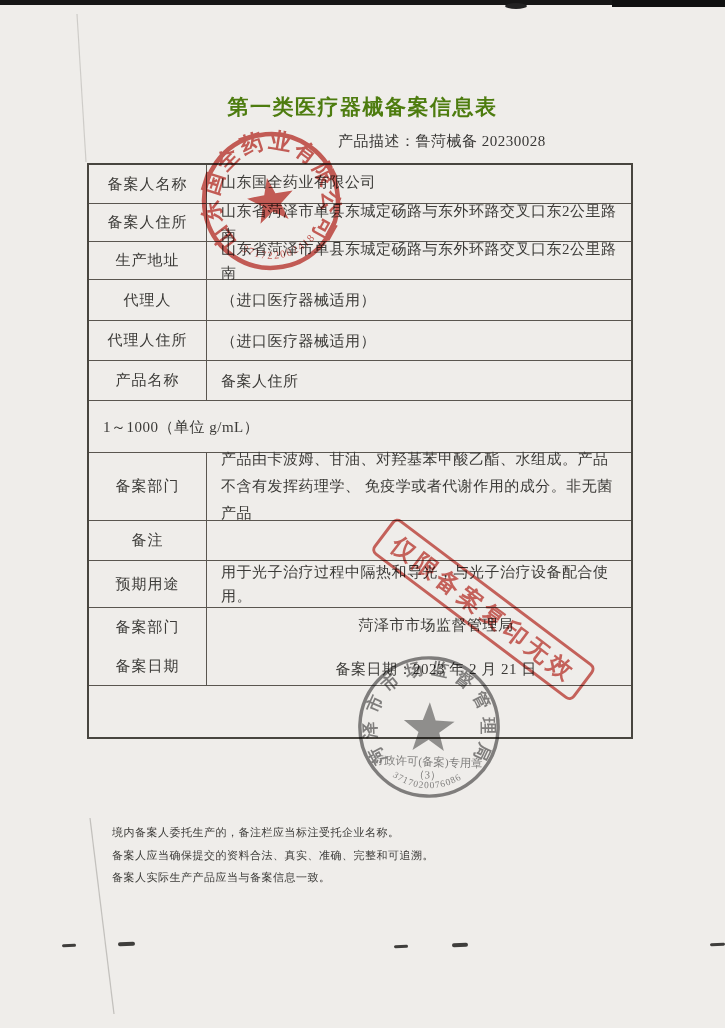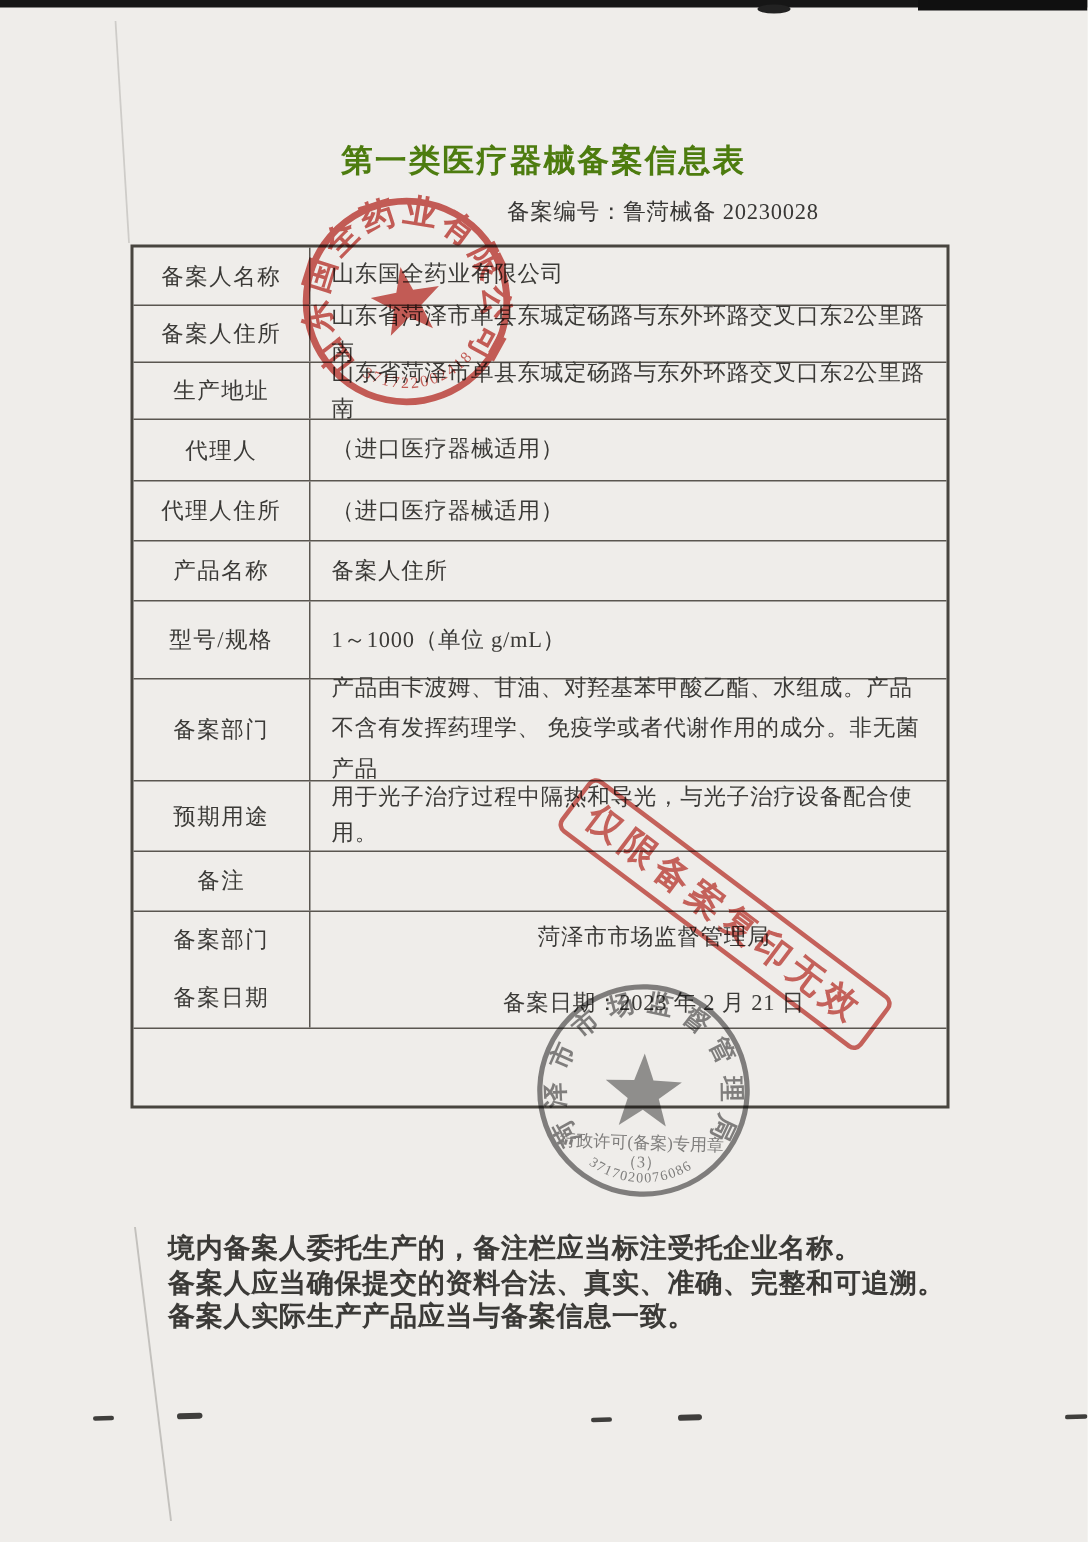--- a/index.html
+++ b/index.html
@@ -30,21 +30,21 @@
     width:118px;border-right:1px solid #5a5650;flex:none;
     display:flex;align-items:center;justify-content:center;
     text-align:center;letter-spacing:1px;
   }
   .value{flex:1;display:flex;align-items:center;padding:2px 8px 2px 14px;line-height:24px;letter-spacing:.5px;}
   .pre{white-space:pre-line;}
   .lh40{line-height:40px;}
   .lh39{line-height:39px;text-align:center;}
   .lh27{line-height:27px;}
   .dept-value{justify-content:center;text-align:center;line-height:44px;padding-left:42px;}
-  .notes{position:absolute;top:821px;left:112px;font-size:18px;line-height:22.5px;letter-spacing:.5px;color:#3b3a37;font-weight:bold;}
+  .notes{position:absolute;top:821px;left:112px;font-size:11px;line-height:22.5px;letter-spacing:.5px;color:#3b3a37;}
   .stamp{position:absolute;pointer-events:none;mix-blend-mode:multiply;}
   .company-seal{left:195px;top:125px;width:152px;height:152px;opacity:.85;transform:rotate(-10deg);}
   .authority-seal{left:350px;top:648px;width:158px;height:158px;opacity:.92;transform:rotate(2deg);}
   .copy-invalid{
     left:396px;top:516px;transform:rotate(37deg);transform-origin:left top;
     border:3px solid #c7463f;border-radius:7px;padding:3px 11px;
     color:#c7463f;font-weight:bold;font-size:24px;letter-spacing:4px;
     white-space:nowrap;opacity:.82;
   }
   .dash{position:absolute;height:3px;background:#3f3e3c;border-radius:2px;transform:rotate(-2deg);}
@@ -61,21 +61,21 @@
   <line x1="90" y1="818" x2="114" y2="1014" stroke="#bfbdb9" stroke-width="1.3" opacity="0.9"></line>
 </svg>
 <div class="dash" style="left:62px;top:944px;width:14px;"></div>
 <div class="dash" style="left:118px;top:942px;width:17px;height:4px;"></div>
 <div class="dash" style="left:394px;top:945px;width:14px;"></div>
 <div class="dash" style="left:452px;top:943px;width:16px;height:4px;"></div>
 <div class="dash" style="left:710px;top:943px;width:15px;"></div>
 
 <div class="title">第一类医疗器械备案信息表</div>
 <div class="filing-no">
-  <span>备案编号：</span><span>鲁菏械备 20230028</span>
+  <span>产品描述：</span><span>鲁菏械备 20230028</span>
 </div>
 
 <div class="table">
   <div class="row" style="height:38px">
     <div class="cell label">备案人名称</div>
     <div class="cell value">山东国全药业有限公司</div>
   </div>
   <div class="row" style="height:38px">
     <div class="cell label">备案人住所</div>
     <div class="cell value">山东省菏泽市单县东城定砀路与东外环路交叉口东2公里路南</div>
@@ -90,34 +90,33 @@
   </div>
   <div class="row" style="height:40px">
     <div class="cell label">代理人住所</div>
     <div class="cell value">（进口医疗器械适用）</div>
   </div>
   <div class="row" style="height:40px">
     <div class="cell label">产品名称</div>
     <div class="cell value">备案人住所</div>
   </div>
   <div class="row" style="height:52px">
-    <div class="cell label">型号/规格</div>
     <div class="cell value">1～1000（单位 g/mL）</div>
   </div>
   <div class="row" style="height:68px">
     <div class="cell label">备案部门</div>
     <div class="cell value lh27">产品由卡波姆、甘油、对羟基苯甲酸乙酯、水组成。产品不含有发挥药理学、 免疫学或者代谢作用的成分。非无菌产品</div>
   </div>
+  <div class="row" style="height:40px">
+    <div class="cell label">备注</div>
+    <div class="cell value"></div>
+  </div>
   <div class="row" style="height:47px">
     <div class="cell label">预期用途</div>
     <div class="cell value">用于光子治疗过程中隔热和导光，与光子治疗设备配合使用。</div>
-  </div>
-  <div class="row" style="height:40px">
-    <div class="cell label">备注</div>
-    <div class="cell value"></div>
   </div>
   <div class="row" style="height:78px">
     <div class="cell label pre lh39">备案部门
 备案日期</div>
     <div class="cell value pre dept-value">菏泽市市场监督管理局
 备案日期：2023 年 2 月 21 日</div>
   </div>
   <div class="row" style="height:52px">
     <div class="cell value"></div>
   </div>

